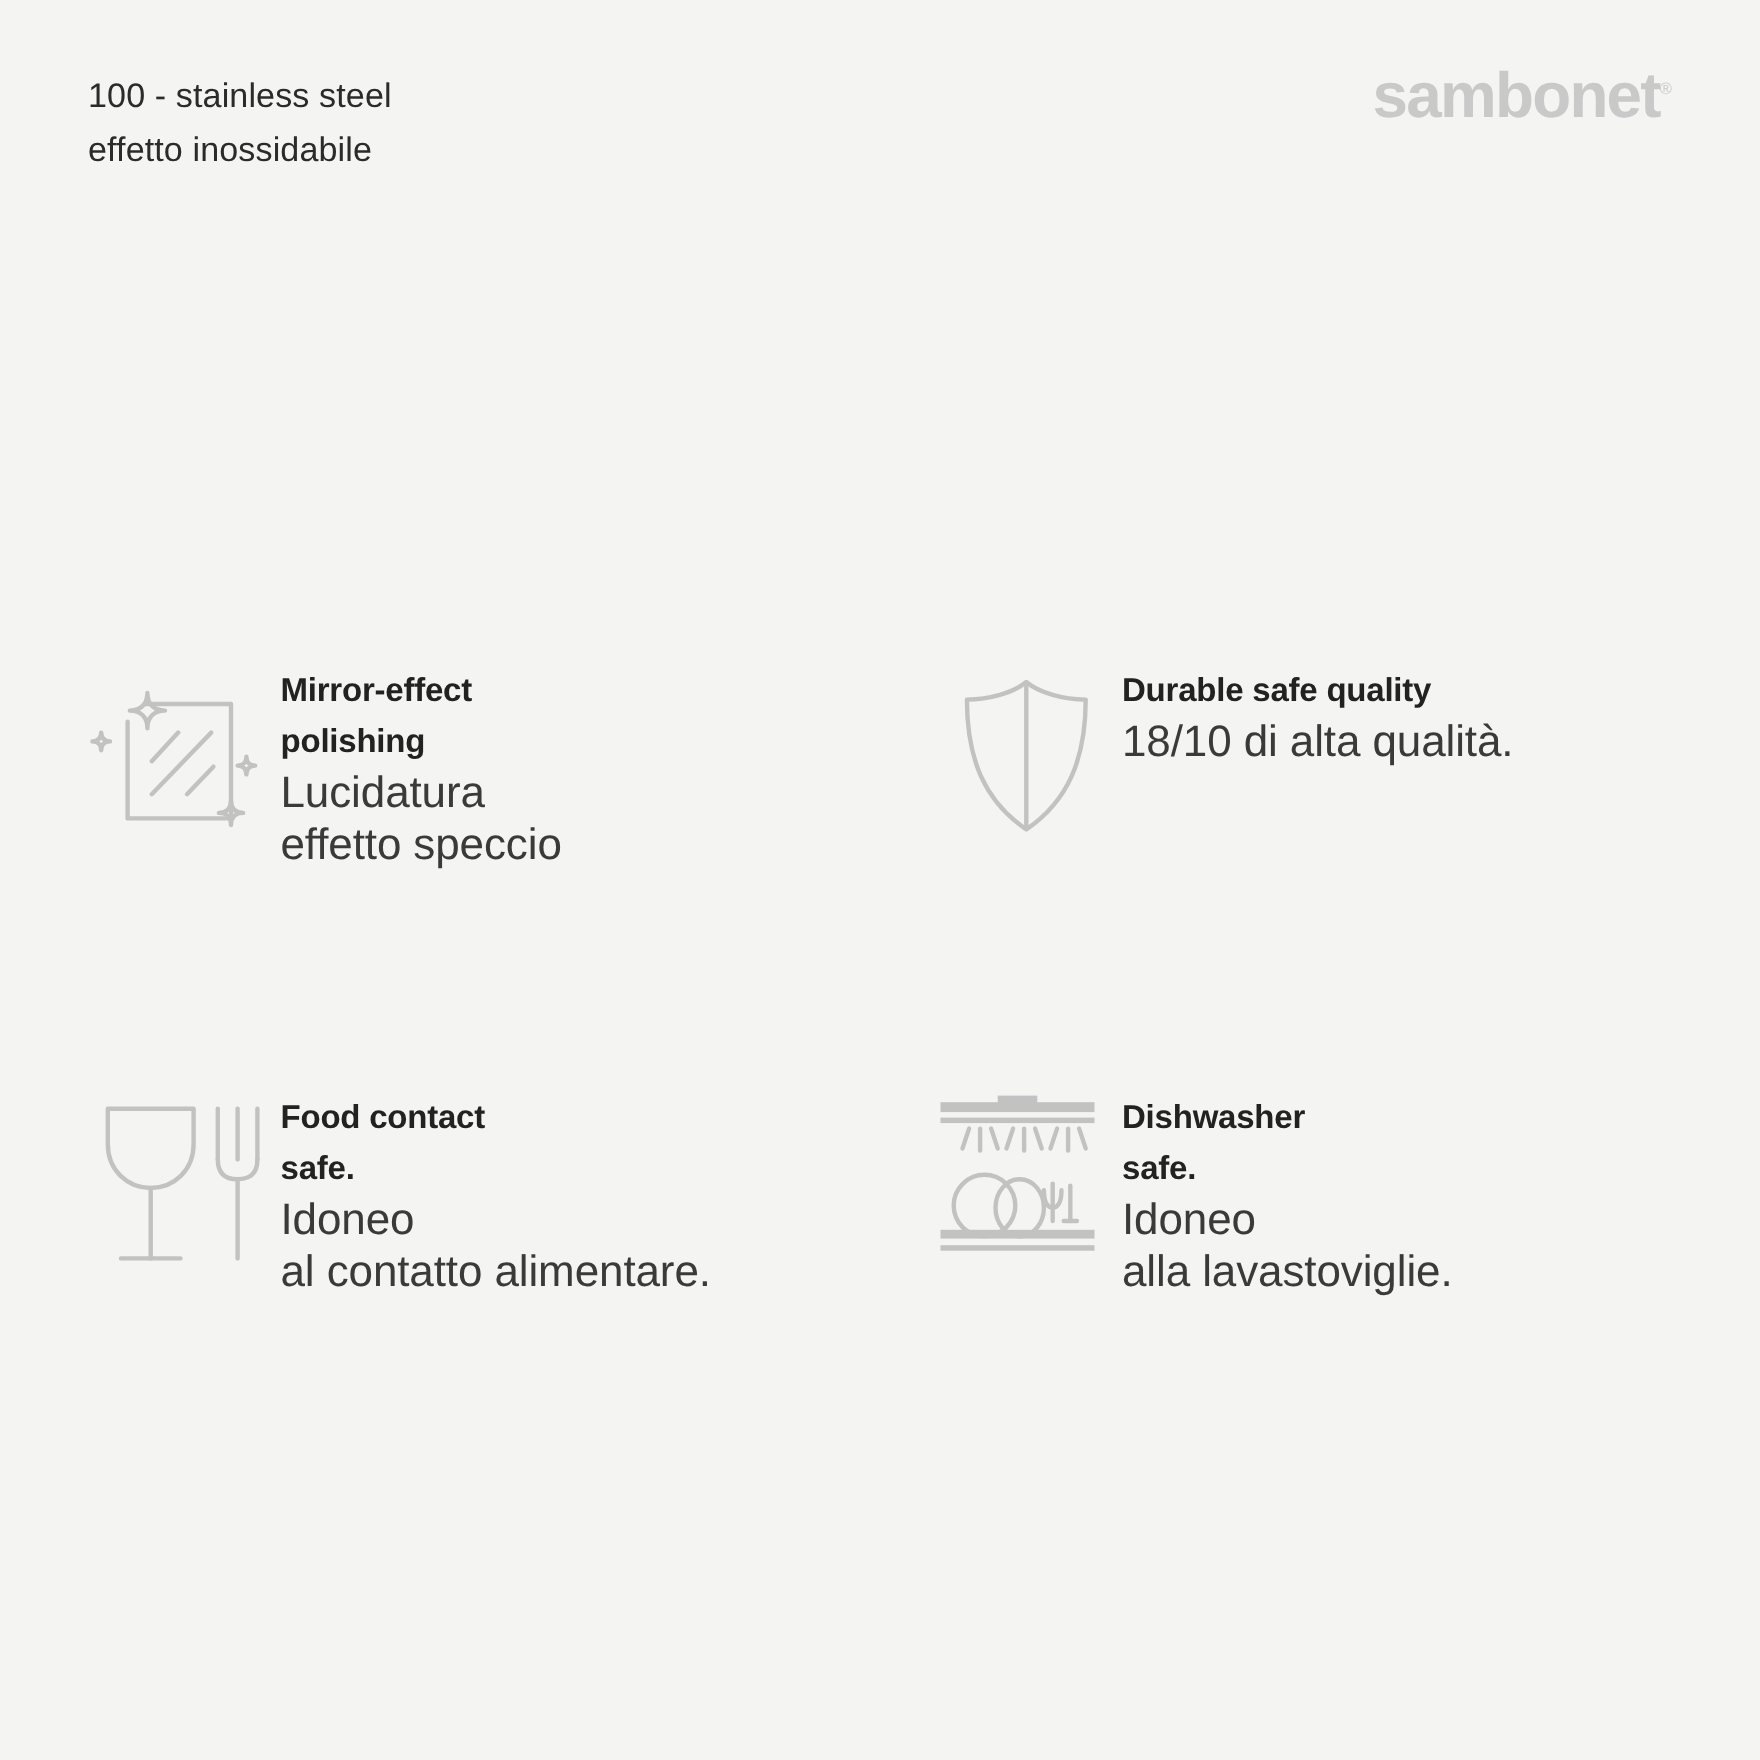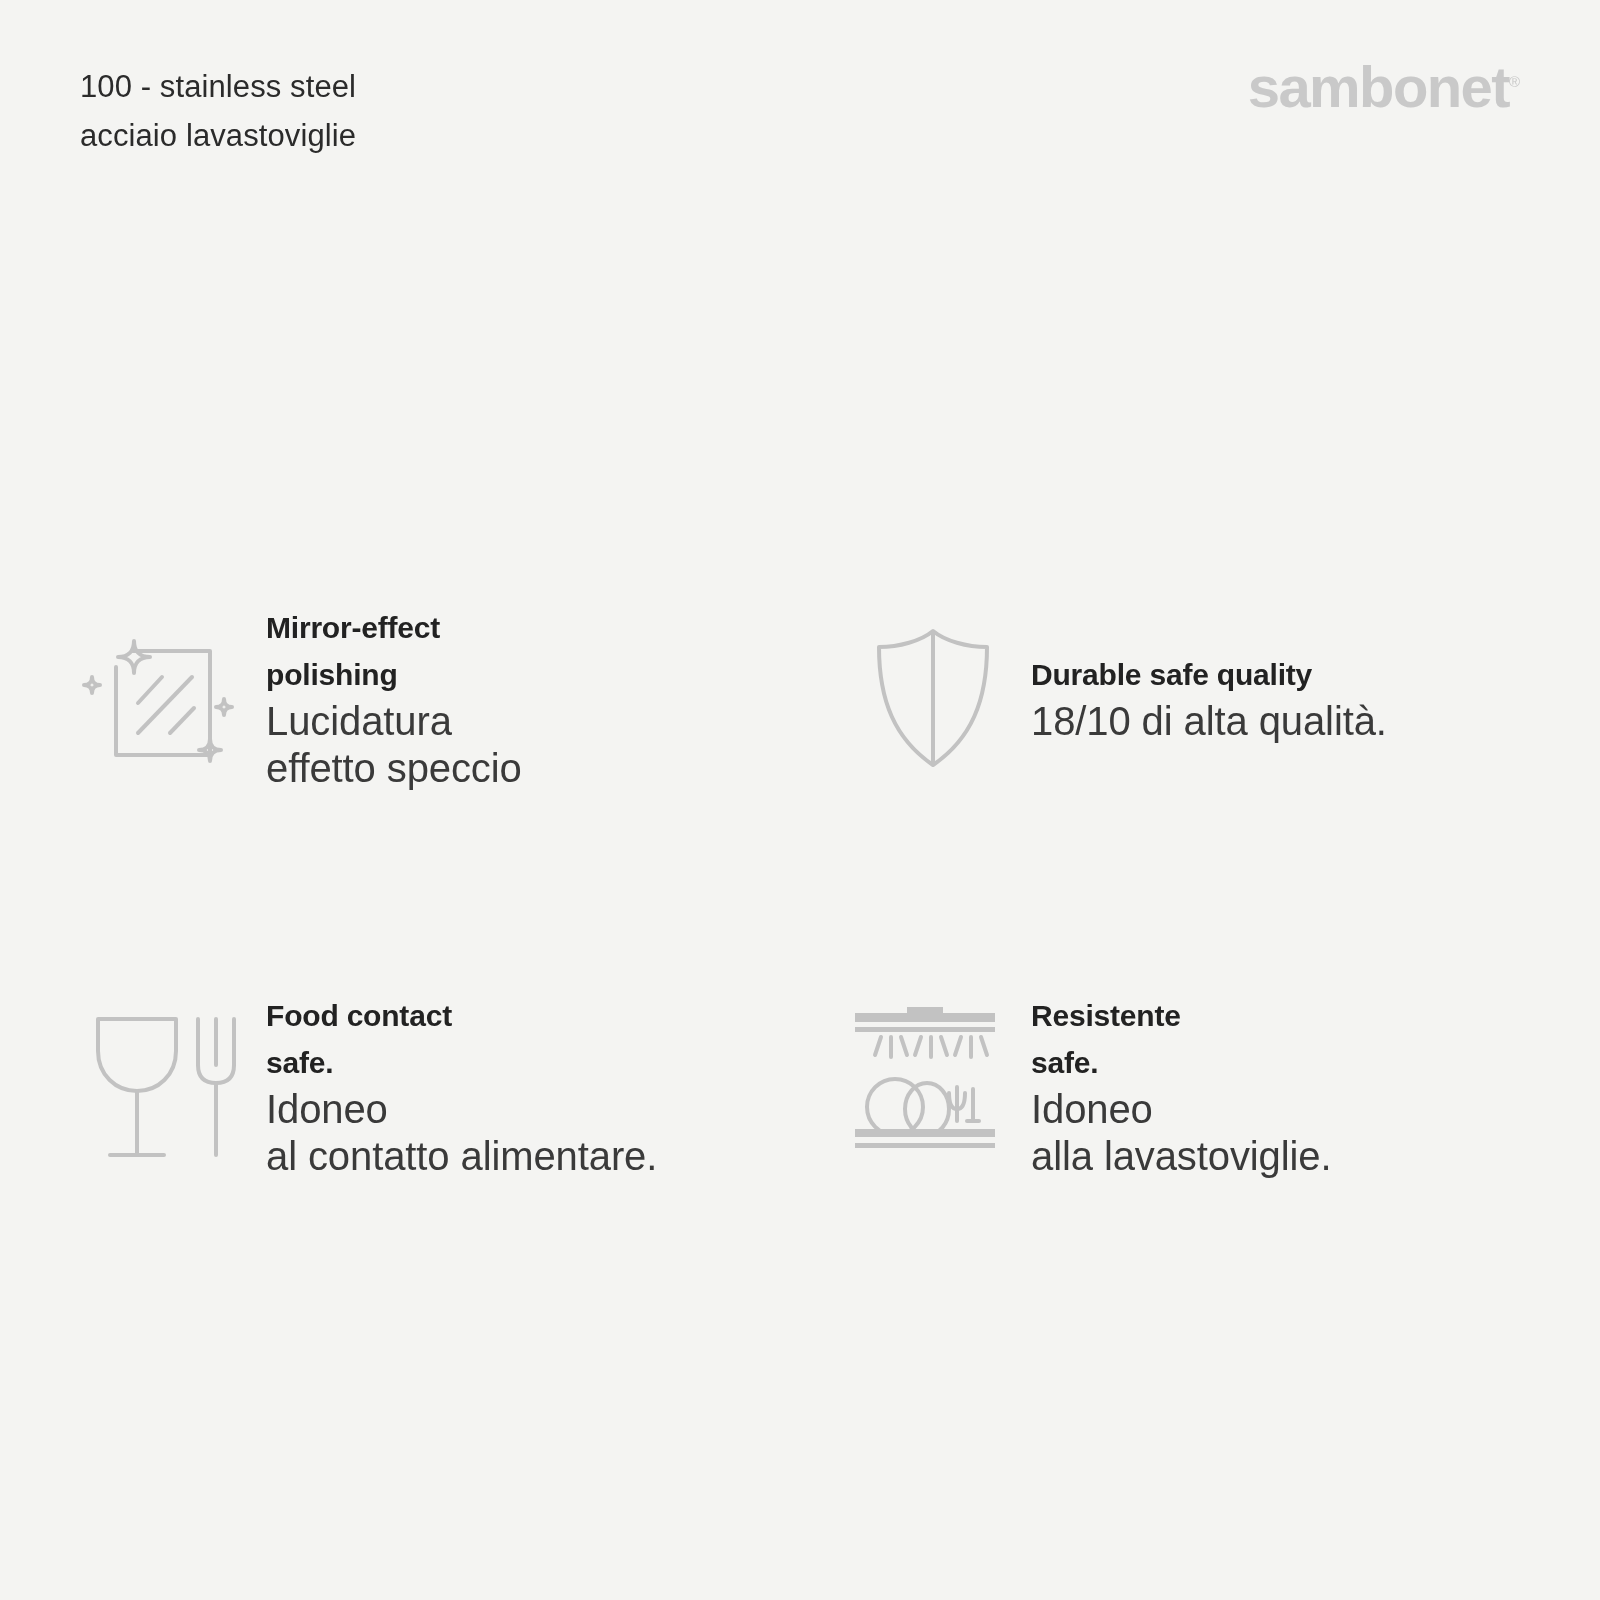--- a/index.html
+++ b/index.html
@@ -64,22 +64,22 @@
     left: 80px;
     width: 1450px;
     display: grid;
     grid-template-columns: 1fr 1fr;
     grid-template-rows: auto auto;
     column-gap: 80px;
     row-gap: 196px;
   }
   .feature {
     display: flex;
-    align-items: center;
-    gap: 11px;
+    align-items: flex-start;
+    gap: 0px;
   }
   .feature-icon {
     width: 175px;
     min-width: 175px;
     height: 170px;
     display: flex;
     align-items: flex-start;
     justify-content: flex-start;
     padding-top: 4px;
     box-sizing: border-box;
@@ -114,21 +114,21 @@
   .fillgray { fill: #c2c2c2; }
 </style>
 </head>
 <body>
 
 <div class="page">
 
   <div class="header">
     <div class="header-title">
       <span>100 - stainless steel</span>
-      <span class="line2">acciaio lavastoviglie</span>
+      <span class="line2">effetto inossidabile</span>
     </div>
     <div class="brand">
       <span>sambonet</span><span class="reg">®</span>
     </div>
   </div>
 
   <div class="grid">
 
     <div class="feature">
       <div class="feature-icon">
@@ -204,21 +204,21 @@
           <ellipse class="stroke" cx="82" cy="106" rx="22" ry="26"></ellipse>
           <path class="stroke" d="M112 84 L112 118"></path>
           <path class="stroke" d="M104 90 C104 102 108 106 112 106 C116 106 120 102 120 90"></path>
           <path class="stroke" d="M128 86 L128 118"></path>
           <path class="stroke" d="M122 118 L134 118"></path>
           <rect class="fillgray" x="10" y="126" width="140" height="8"></rect>
           <rect class="fillgray" x="10" y="140" width="140" height="5"></rect>
         </svg>
       </div>
       <div class="feature-text">
-        <p class="feature-title">Resistente</p>
+        <p class="feature-title">Dishwasher</p>
         <p class="feature-title">safe.</p>
         <p class="feature-sub">Idoneo</p>
         <p class="feature-sub">alla lavastoviglie.</p>
       </div>
     </div>
 
   </div>
 </div>
 
 </body></html>

